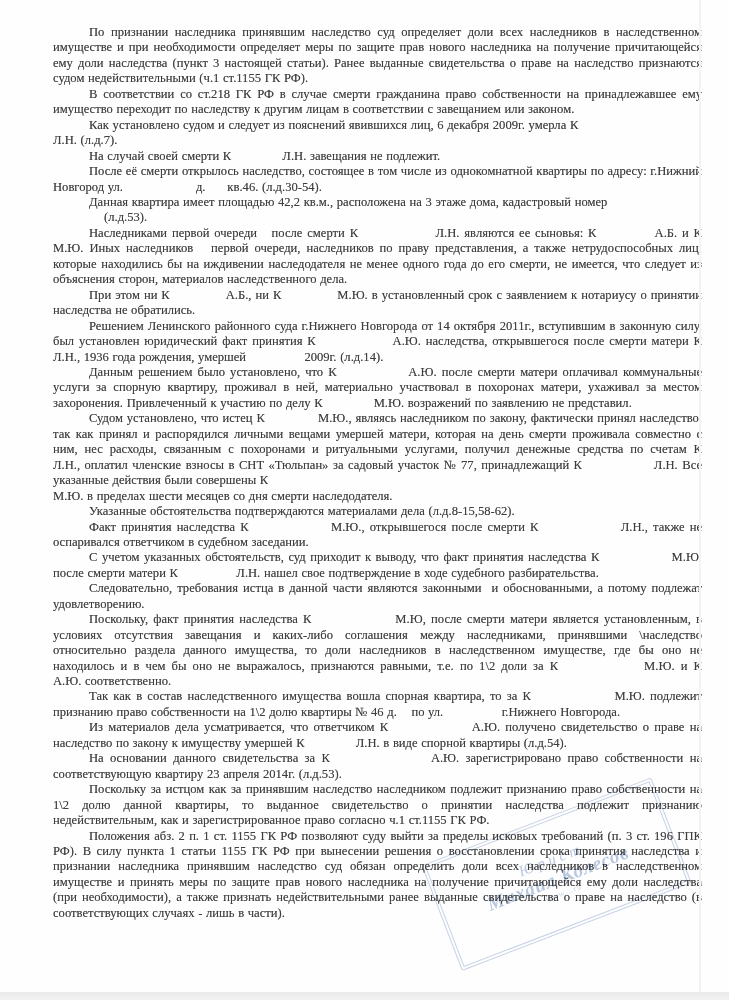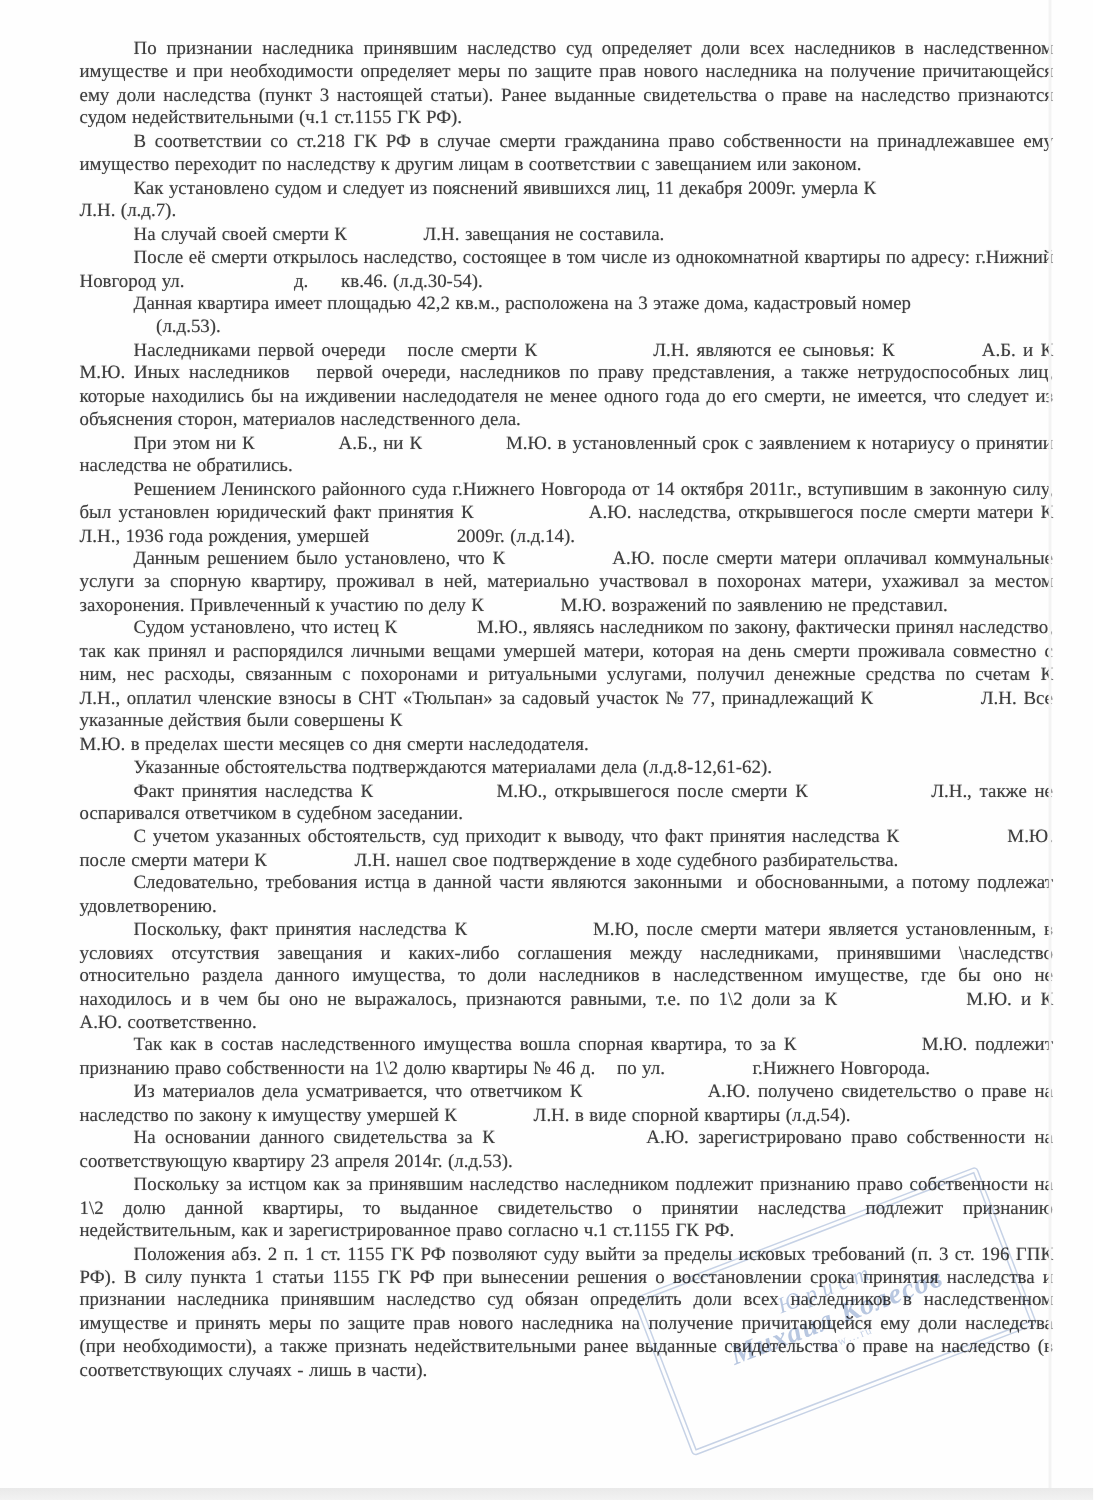--- a/index.html
+++ b/index.html
@@ -89,33 +89,33 @@
 </style>
 </head>
 <body>
 
 <div class="page">
 
   <div class="document-text">
 
   <p class="para">По признании наследника принявшим наследство суд определяет доли всех наследников в наследственном имуществе и при необходимости определяет меры по защите прав нового наследника на получение причитающейся ему доли наследства (пункт 3 настоящей статьи). Ранее выданные свидетельства о праве на наследство признаются судом недействительными (ч.1 ст.1155 ГК РФ).</p>
       <p class="para">В соответствии со ст.218 ГК РФ в случае смерти гражданина право собственности на принадлежавшее ему имущество переходит по наследству к другим лицам в соответствии с завещанием или законом.</p>
-      <p class="para">Как установлено судом и следует из пояснений явившихся лиц, 11 декабря 2009г. умерла К
+      <p class="para">Как установлено судом и следует из пояснений явившихся лиц, 6 декабря 2009г. умерла К
 Л.Н. (л.д.7).</p>
-      <p class="para">На случай своей смерти К              Л.Н. завещания не составила.</p>
+      <p class="para">На случай своей смерти К              Л.Н. завещания не подлежит.</p>
       <p class="para">После её смерти открылось наследство, состоящее в том числе из однокомнатной квартиры по адресу: г.Нижний Новгород ул.                    д.      кв.46. (л.д.30-54).</p>
       <p class="para">Данная квартира имеет площадью 42,2 кв.м., расположена на 3 этаже дома, кадастровый номер
               (л.д.53).</p>
       <p class="para">Наследниками первой очереди   после смерти К                Л.Н. являются ее сыновья: К            А.Б. и К            М.Ю. Иных наследников   первой очереди, наследников по праву представления, а также нетрудоспособных лиц, которые находились бы на иждивении наследодателя не менее одного года до его смерти, не имеется, что следует из объяснения сторон, материалов наследственного дела.</p>
       <p class="para">При этом ни К              А.Б., ни К              М.Ю. в установленный срок с заявлением к нотариусу о принятии наследства не обратились.</p>
       <p class="para">Решением Ленинского районного суда г.Нижнего Новгорода от 14 октября 2011г., вступившим в законную силу, был установлен юридический факт принятия К                А.Ю. наследства, открывшегося после смерти матери К                Л.Н., 1936 года рождения, умершей                2009г. (л.д.14).</p>
       <p class="para">Данным решением было установлено, что К              А.Ю. после смерти матери оплачивал коммунальные услуги за спорную квартиру, проживал в ней, материально участвовал в похоронах матери, ухаживал за местом захоронения. Привлеченный к участию по делу К              М.Ю. возражений по заявлению не представил.</p>
       <p class="para">Судом установлено, что истец К              М.Ю., являясь наследником по закону, фактически принял наследство, так как принял и распорядился личными вещами умершей матери, которая на день смерти проживала совместно с ним, нес расходы, связанным с похоронами и ритуальными услугами, получил денежные средства по счетам К                Л.Н., оплатил членские взносы в СНТ «Тюльпан» за садовый участок № 77, принадлежащий К                Л.Н. Все указанные действия были совершены К
 М.Ю. в пределах шести месяцев со дня смерти наследодателя.</p>
-      <p class="para">Указанные обстоятельства подтверждаются материалами дела (л.д.8-12,61-62).</p>
+      <p class="para">Указанные обстоятельства подтверждаются материалами дела (л.д.8-15,58-62).</p>
       <p class="para">Факт принятия наследства К                М.Ю., открывшегося после смерти К                Л.Н., также не оспаривался ответчиком в судебном заседании.</p>
       <p class="para">С учетом указанных обстоятельств, суд приходит к выводу, что факт принятия наследства К                М.Ю. после смерти матери К                Л.Н. нашел свое подтверждение в ходе судебного разбирательства.</p>
       <p class="para">Следовательно, требования истца в данной части являются законными  и обоснованными, а потому подлежат удовлетворению.</p>
       <p class="para">Поскольку, факт принятия наследства К                М.Ю, после смерти матери является установленным, в условиях отсутствия завещания и каких-либо соглашения между наследниками, принявшими \наследство относительно раздела данного имущества, то доли наследников в наследственном имуществе, где бы оно не находилось и в чем бы оно не выражалось, признаются равными, т.е. по 1\2 доли за К              М.Ю. и К                А.Ю. соответственно.</p>
       <p class="para">Так как в состав наследственного имущества вошла спорная квартира, то за К                М.Ю. подлежит признанию право собственности на 1\2 долю квартиры № 46 д.    по ул.                г.Нижнего Новгорода.</p>
       <p class="para">Из материалов дела усматривается, что ответчиком К                А.Ю. получено свидетельство о праве на наследство по закону к имуществу умершей К              Л.Н. в виде спорной квартиры (л.д.54).</p>
       <p class="para">На основании данного свидетельства за К                А.Ю. зарегистрировано право собственности на соответствующую квартиру 23 апреля 2014г. (л.д.53).</p>
       <p class="para">Поскольку за истцом как за принявшим наследство наследником подлежит признанию право собственности на 1\2 долю данной квартиры, то выданное свидетельство о принятии наследства подлежит признанию недействительным, как и зарегистрированное право согласно ч.1 ст.1155 ГК РФ.</p>
       <p class="para">Положения абз. 2 п. 1 ст. 1155 ГК РФ позволяют суду выйти за пределы исковых требований (п. 3 ст. 196 ГПК РФ). В силу пункта 1 статьи 1155 ГК РФ при вынесении решения о восстановлении срока принятия наследства и признании наследника принявшим наследство суд обязан определить доли всех наследников в наследственном имуществе и принять меры по защите прав нового наследника на получение причитающейся ему доли наследства (при необходимости), а также признать недействительными ранее выданные свидетельства о праве на наследство (в соответствующих случаях - лишь в части).</p>
     </div>

